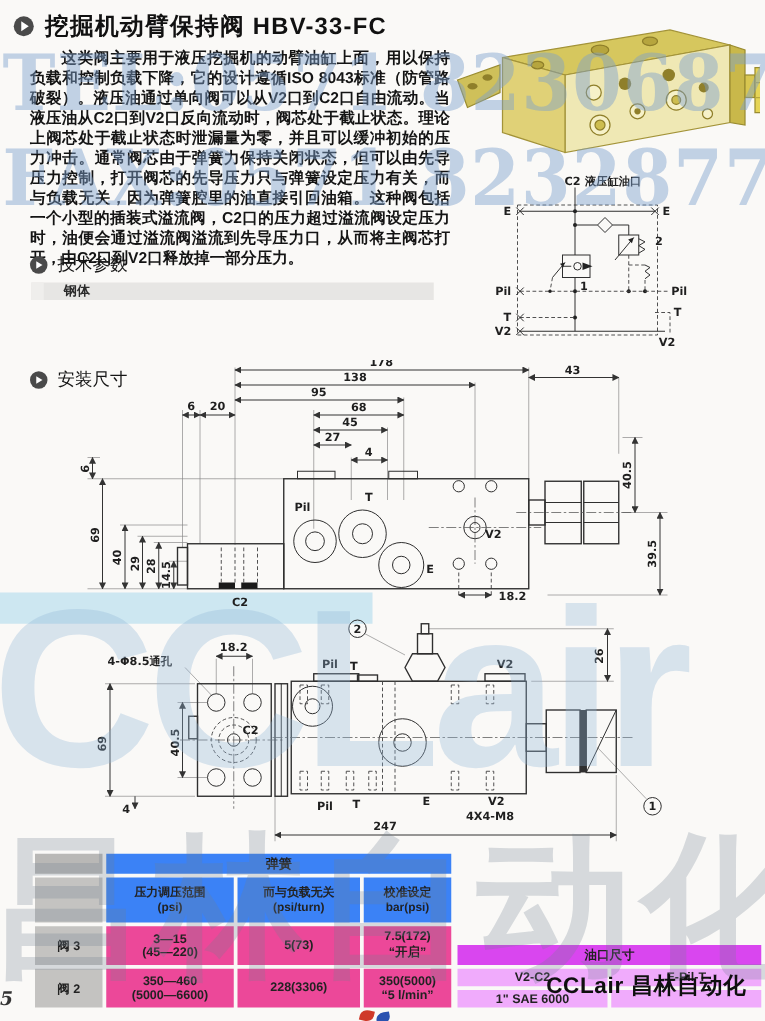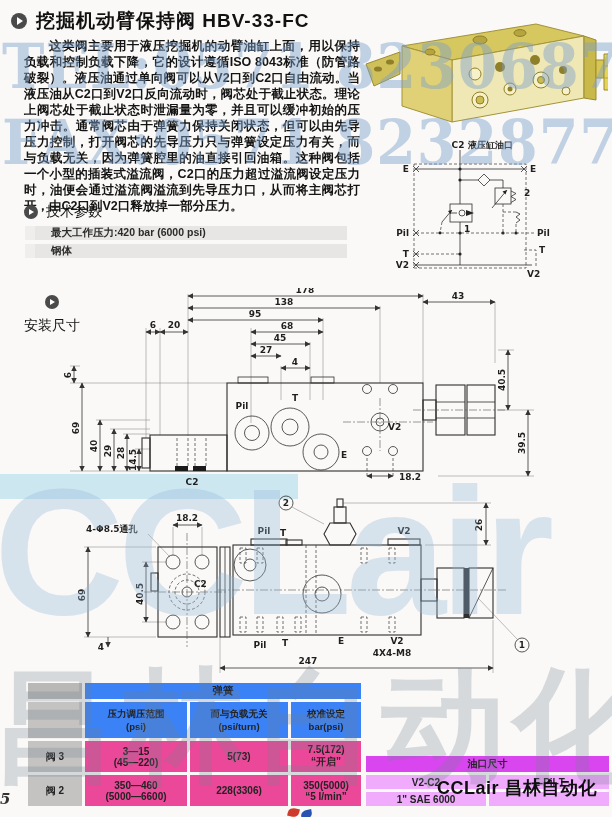--- a/index.html
+++ b/index.html
@@ -31,21 +31,21 @@
   .h1{font-size:19px;font-weight:bold;letter-spacing:1px;color:#111;}
   .sec-icon{width:16px;height:16px;border-radius:50%;background:#4a4a4a;position:relative;flex:0 0 auto;}
   .sec-icon::after{content:"";position:absolute;left:6px;top:4px;border-left:6px solid #fff;
       border-top:4px solid transparent;border-bottom:4px solid transparent;}
   .sec-icon.small{width:14px;height:14px;}
   .sec-icon.small::after{left:5px;top:3.5px;border-left:5px solid #fff;
       border-top:3.5px solid transparent;border-bottom:3.5px solid transparent;}
   .sec-head{position:absolute;display:flex;align-items:center;gap:8px;z-index:5;
       font-size:14px;font-weight:normal;color:#151515;}
   .sec-tech{top:203px;left:24px;}
-  .sec-install{top:295px;left:24px;flex-direction:column;}
+  .sec-install{top:295px;left:24px;}
   
   .intro{position:absolute;top:38px;left:24px;width:336px;font-size:12.5px;line-height:16px;
       font-weight:600;text-align:justify;text-indent:2em;color:#141414;z-index:2;}
   
   .param-rows{position:absolute;top:226px;left:25px;width:322px;z-index:2;}
   .param-row{height:14px;background:#e7e6e4;border-left:10px solid #efeeec;margin-bottom:4px;
       display:flex;align-items:center;padding-left:16px;font-size:10.5px;font-weight:bold;color:#2b2b2b;}
   
   .photo{position:absolute;top:12px;left:360px;z-index:2;}
   .circuit{position:absolute;top:136px;left:396px;z-index:2;}
@@ -180,21 +180,20 @@
     <text x="131" y="141" text-anchor="start">V2</text>
     <text x="68" y="96" text-anchor="start">1</text>
     <text x="128" y="60" text-anchor="start">2</text>
   </svg>
 
   <div class="sec-head sec-tech">
     <span class="sec-icon small"></span>
     <span>技术参数</span>
   </div>
   <div class="param-rows">
-    <div class="param-row">最大工作压力:420 bar (6000 psi)</div>
     <div class="param-row">钢体</div>
   </div>
 
   <div class="sec-head sec-install">
     <span class="sec-icon small"></span>
     <span>安装尺寸</span>
   </div>
 
   <svg class="draw1" width="554" height="208" viewBox="0 0 554 208">
     <defs>

